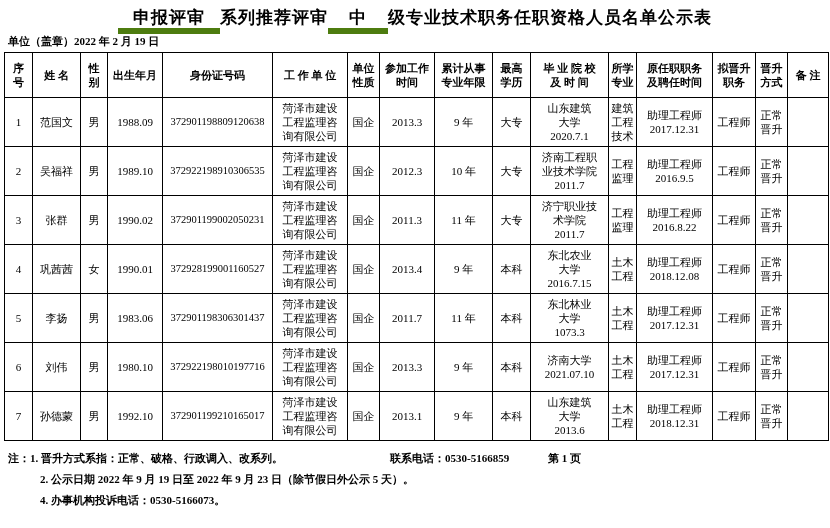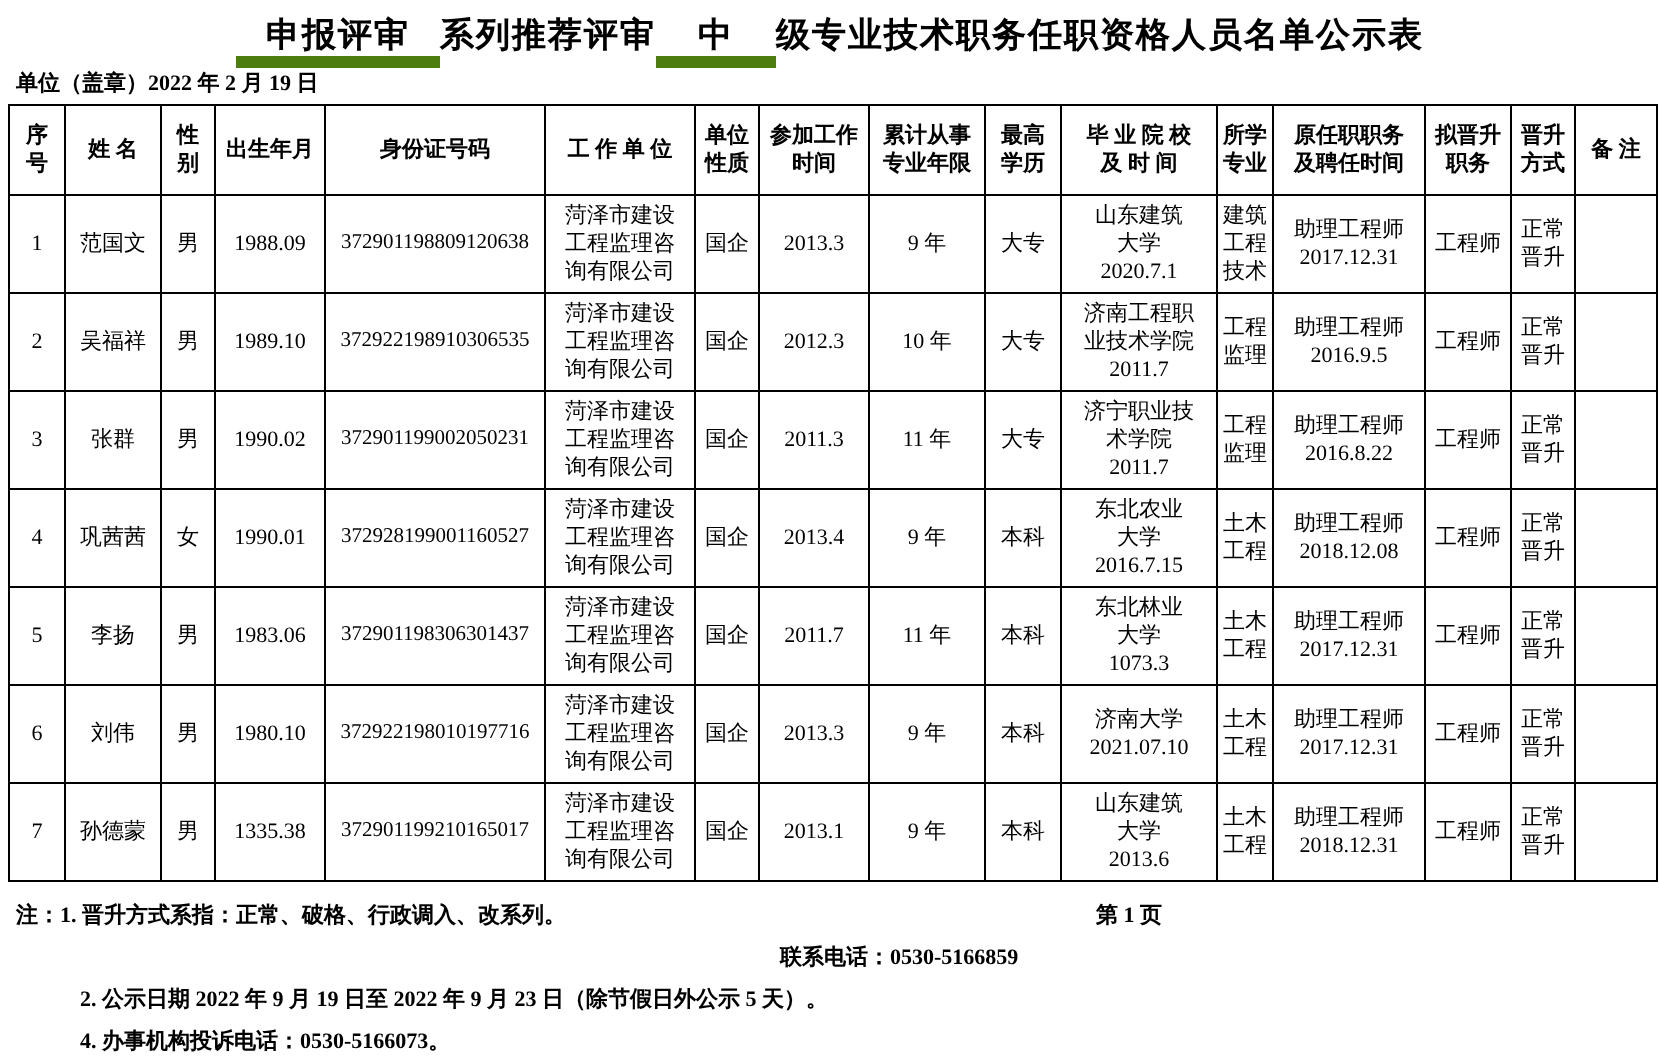--- a/index.html
+++ b/index.html
@@ -36,21 +36,21 @@
   col.c5{width:110px} col.c6{width:75px} col.c7{width:32px} col.c8{width:55px}
   col.c9{width:58px} col.c10{width:38px} col.c11{width:78px} col.c12{width:28px}
   col.c13{width:76px} col.c14{width:43px} col.c15{width:32px} col.c16{width:41px}
   .notes {
     font-weight:bold; font-size:11px;
     margin:7px 8px 0 8px; line-height:21px;
   }
   .note-line1 { display:flex; }
   .n1 { flex:0 0 382px; }
   .n2 { flex:0 0 155px; }
-  .n3 { flex:0 0 158px;margin-top:21px; }
+  .n3 { flex:0 0 158px; }
   .note-ind { padding-left:32px; }
 </style>
 </head>
 <body>
 
 <div class="page">
 
   <h1 class="title"><span class="blank">申报评审</span><span>系列推荐评审</span><span class="blank blank2">中</span><span>级专业技术职务任职资格人员名单公示表</span></h1>
 
   <div class="meta-row">
@@ -256,21 +256,21 @@
 2017.12.31</td>
           <td>工程师</td>
           <td>正常
 晋升</td>
           <td></td>
         </tr>
         <tr>
           <td>7</td>
           <td>孙德蒙</td>
           <td>男</td>
-          <td>1335.38</td>
+          <td>1992.10</td>
           <td>372901199210165017</td>
           <td>菏泽市建设
 工程监理咨
 询有限公司</td>
           <td>国企</td>
           <td>2013.1</td>
           <td>9 年</td>
           <td>本科</td>
           <td>山东建筑
 大学

